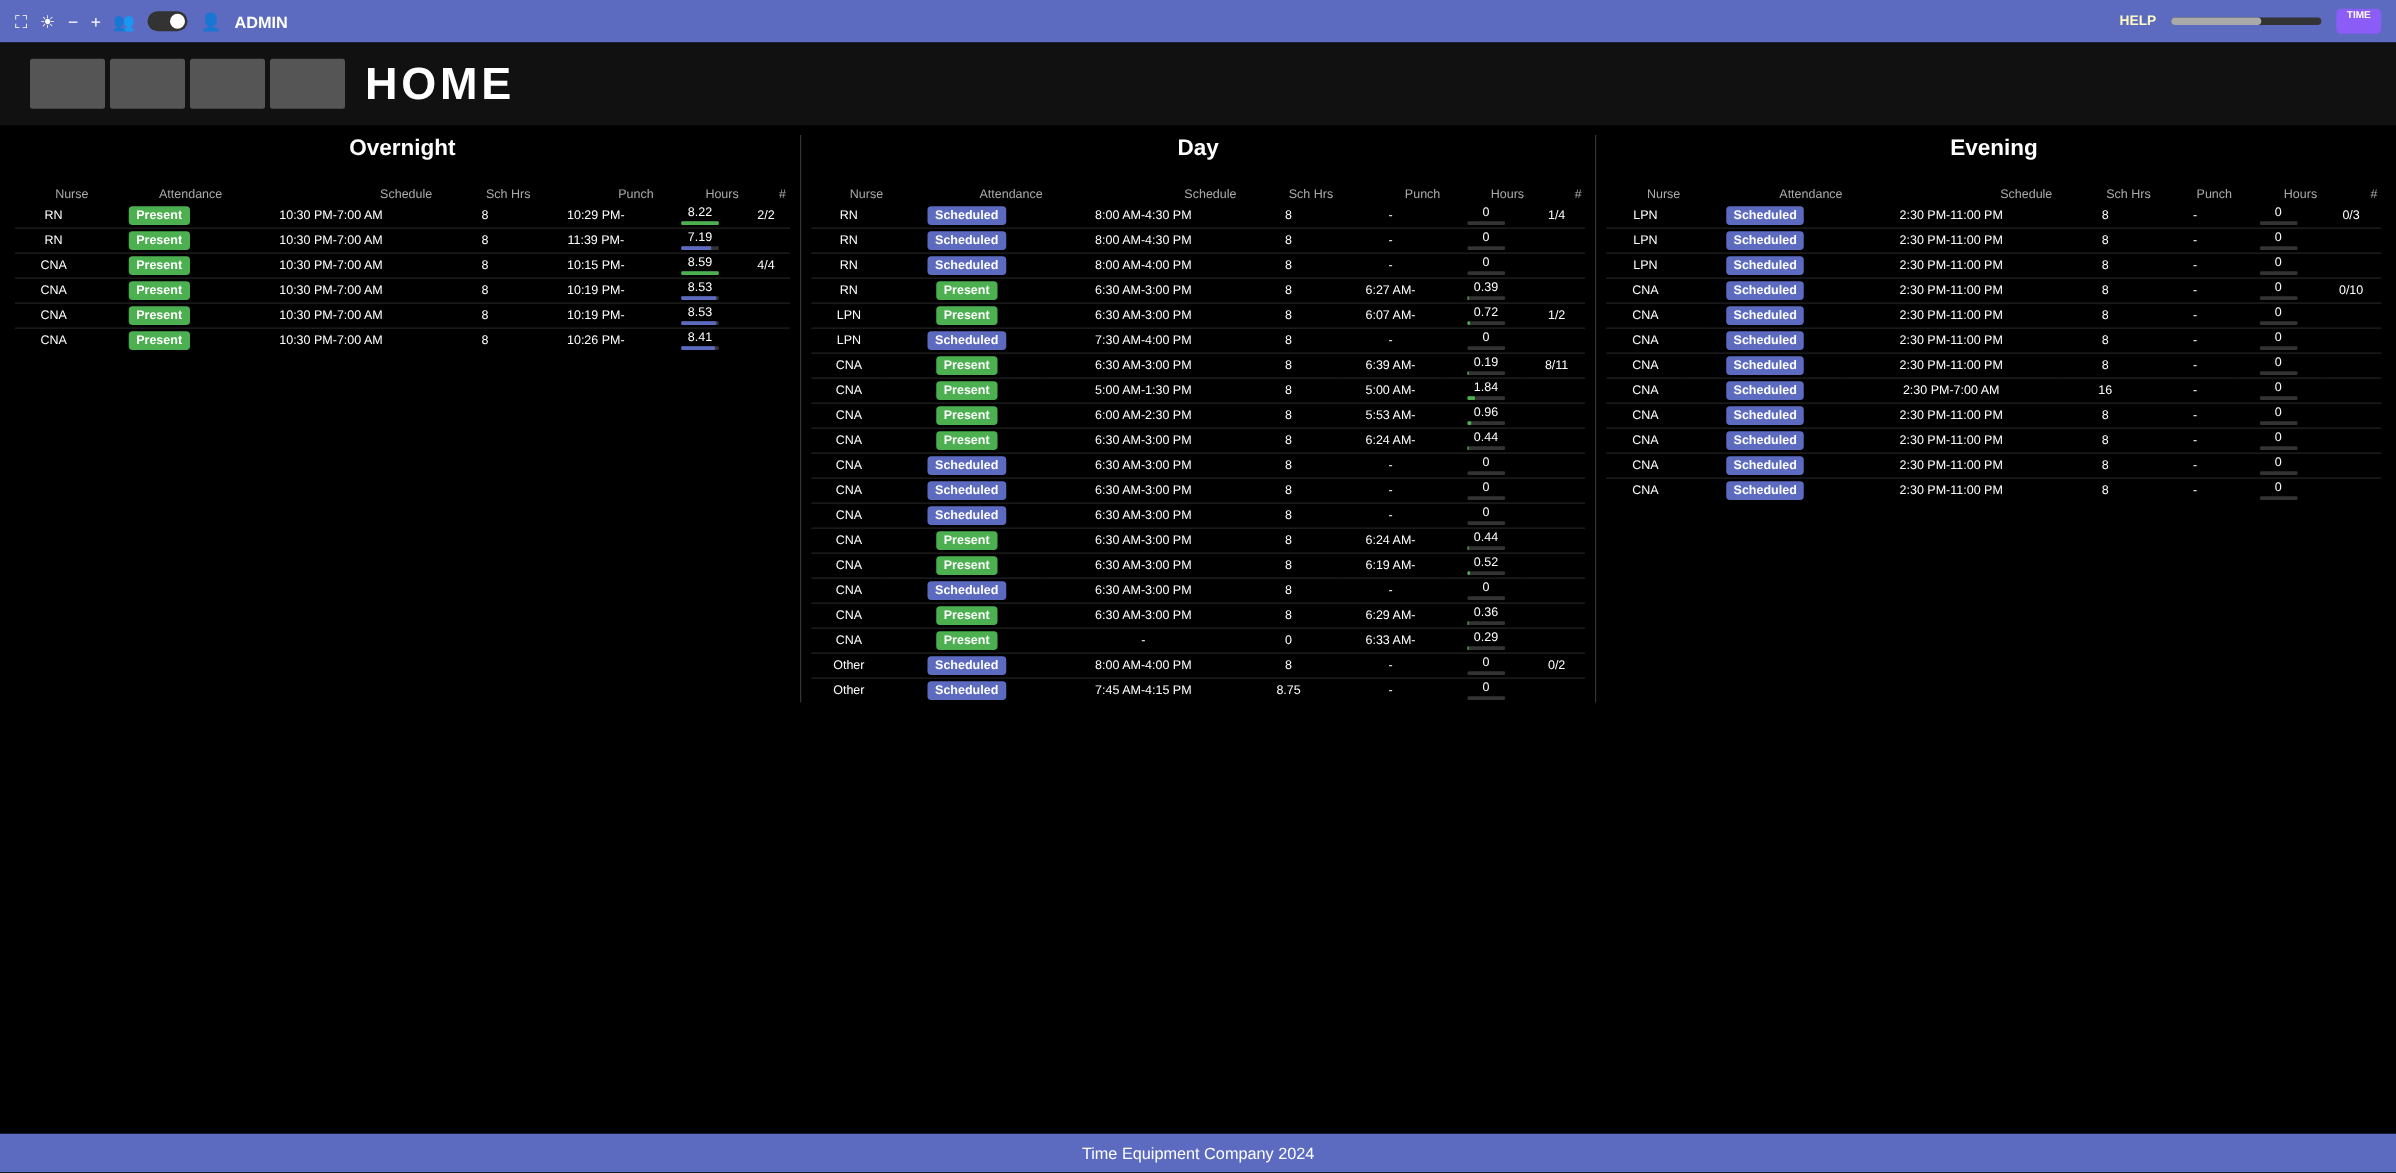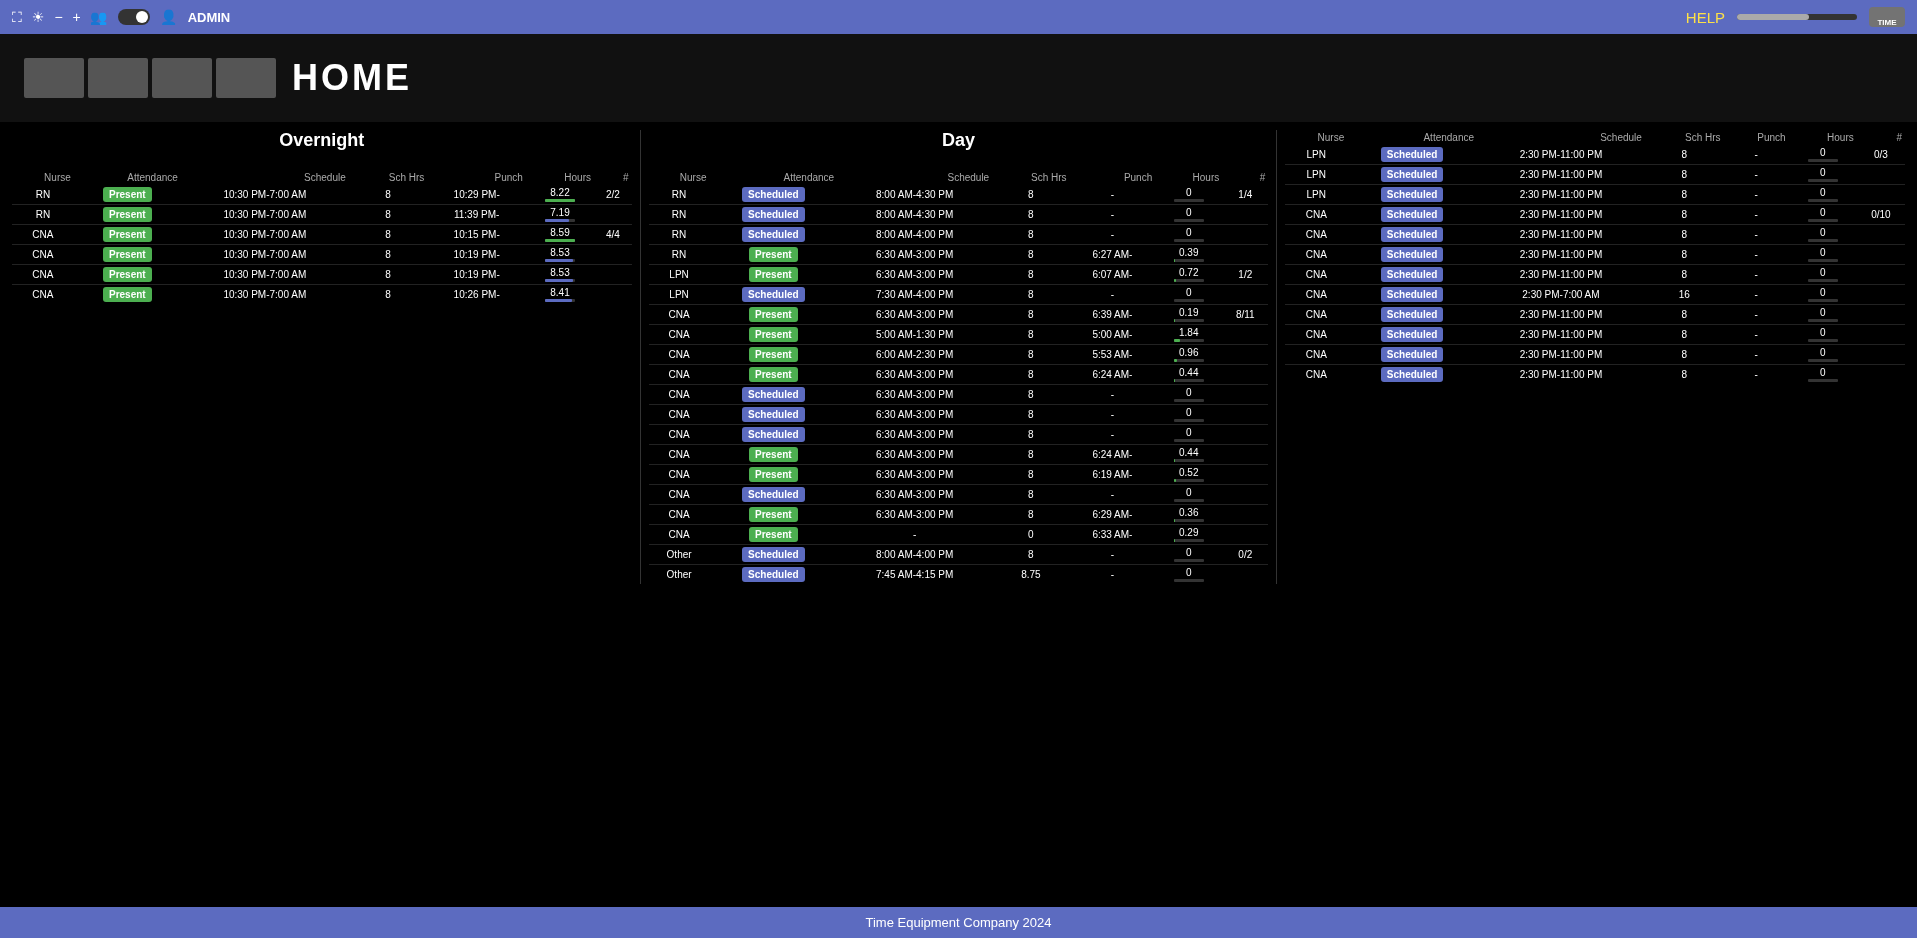--- a/index.html
+++ b/index.html
@@ -56,31 +56,31 @@
       color: #fff;
       font-size: 13px;
       font-weight: bold;
     }
     .top-bar-right {
       display: flex;
       align-items: center;
       gap: 12px;
     }
     .top-bar-help {
-      color: #fde047;
-      font-size: 15px;
-      font-weight: normal;
+      color: #fef9c3;
+      font-size: 11px;
+      font-weight: bold;
     }
     .top-bar-logo {
       width: 36px;
       height: 20px;
-      background: #737373;
+      background: #8b5cf6;
       border-radius: 4px;
       display: flex;
-      align-items: flex-end;
+      align-items: flex-start;
       justify-content: center;
       font-size: 8px;
       font-weight: bold;
       color: #fff;
     }
     .top-bar-progress {
       width: 120px;
       height: 6px;
       background: #333;
       border-radius: 3px;
@@ -91,21 +91,21 @@
       background: #aaa;
       border-radius: 3px;
     }
 
     
     .header {
       background: #111;
       display: flex;
       justify-content: space-between;
       align-items: center;
-      padding: 23px 24px;
+      padding: 12px 24px;
     }
     .header-logo-area {
       display: flex;
       align-items: center;
       gap: 16px;
     }
     .header-logo-blocks {
       display: flex;
       gap: 4px;
     }
@@ -753,20 +753,21 @@
         </td>
         <td class="count-cell"></td>
       </tr>
           </tbody>
       </table>
     </div>
 
     <div class="divider"></div>
 
     <div class="shift-section">
+      <div class="shift-title">Evening</div>
       <table class="shift-table">
         <thead>
           <tr>
             <th>Nurse</th>
             <th>Attendance</th>
             <th>Schedule</th>
             <th>Sch Hrs</th>
             <th>Punch</th>
             <th>Hours</th>
             <th>#</th>

